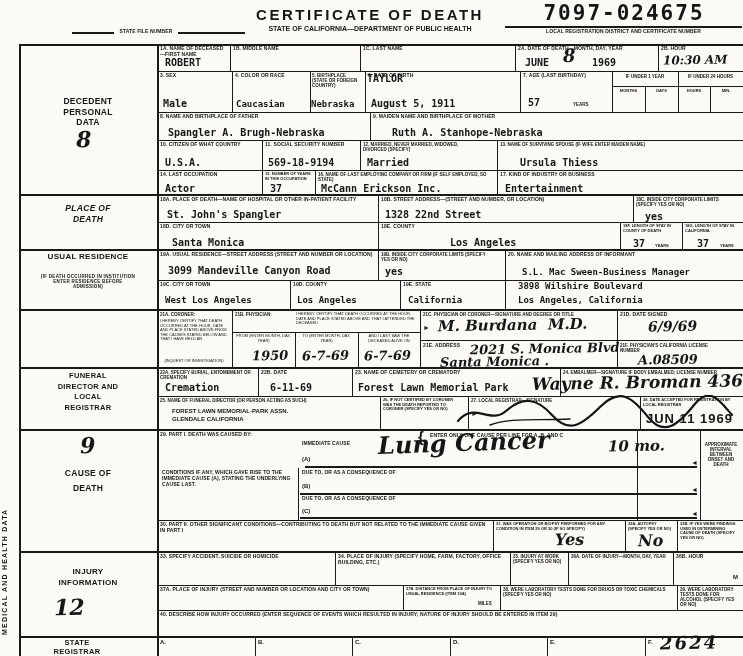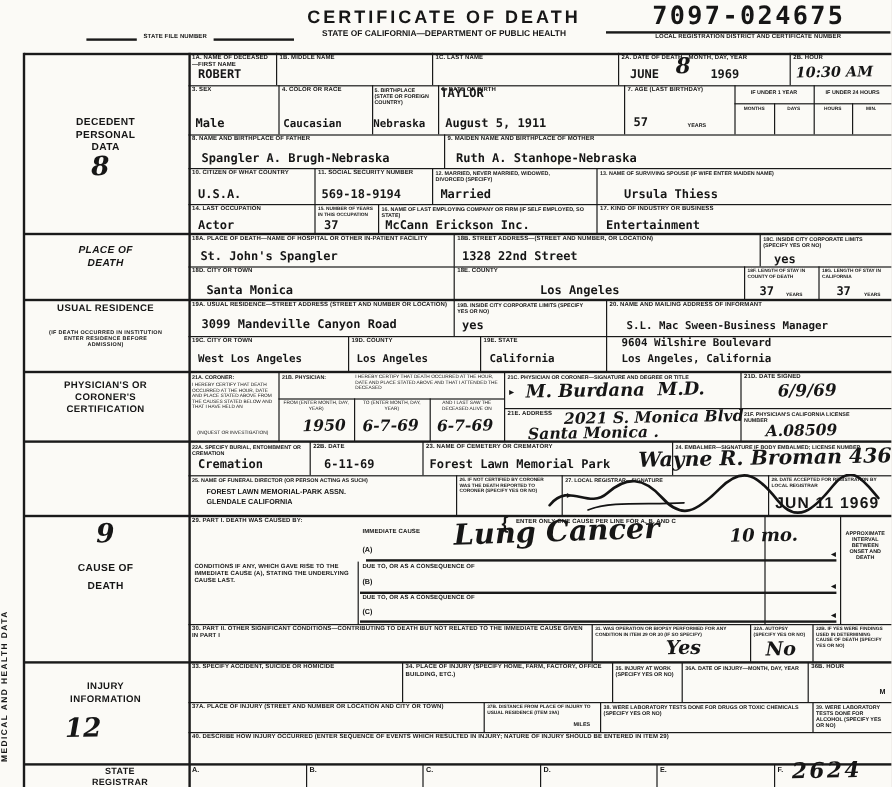--- a/index.html
+++ b/index.html
@@ -121,26 +121,26 @@
   <div class="t l ctr" style="left:114px;top:29px;width:64px;">STATE FILE NUMBER</div>
   <div class="t l ctr" style="left:505px;top:29px;width:237px;">LOCAL REGISTRATION DISTRICT AND CERTIFICATE NUMBER</div>
 
   <div class="t vert" style="left:1px;top:423px;height:212px;width:14px;">MEDICAL AND HEALTH DATA</div>
 
   <div class="t side" style="left:52px;top:96px;width:72px;font-size:8.5px;line-height:10.5px;">DECEDENT PERSONAL DATA</div>
   <div class="t hw hwbig" style="left:76px;top:128px;">8</div>
   <div class="t side" style="left:64px;top:203px;width:48px;font-size:8.5px;line-height:10.5px;font-style:italic;">PLACE OF DEATH</div>
   <div class="t side" style="left:46px;top:252px;width:84px;font-size:8px;line-height:9.5px;">USUAL RESIDENCE</div>
   <div class="t side l45" style="left:40px;top:274px;width:96px;">(IF DEATH OCCURRED IN INSTITUTION ENTER RESIDENCE BEFORE ADMISSION)</div>
-  <div class="t side" style="left:38px;top:316px;width:100px;font-size:8px;line-height:10px;">PHYSICIAN'S OR CORONER'S CERTIFICATION</div>
+  <div class="t side" style="left:50px;top:371px;width:76px;font-size:7.5px;line-height:10.5px;">FUNERAL DIRECTOR AND LOCAL REGISTRAR</div>
   <div class="t hw hwbig" style="left:80px;top:434px;">9</div>
   <div class="t side" style="left:62px;top:466px;width:52px;font-size:8.5px;line-height:15px;">CAUSE OF DEATH</div>
   <div class="t side" style="left:42px;top:566px;width:92px;font-size:8px;line-height:11px;">INJURY INFORMATION</div>
   <div class="t hw hwbig" style="left:54px;top:596px;">12</div>
-  <div class="t side" style="left:65px;top:639px;width:70px;font-size:7.5px;line-height:8.5px;">STATE REGISTRAR</div>
+  <div class="t side" style="left:42px;top:639px;width:70px;font-size:7.5px;line-height:8.5px;">STATE REGISTRAR</div>
 
   <div class="t l" style="left:160px;top:46px;width:68px;">1A. NAME OF DECEASED—FIRST NAME</div>
   <div class="t tw" style="left:165px;top:57px;">ROBERT</div>
   <div class="t l" style="left:233px;top:46px;width:120px;">1B. MIDDLE NAME</div>
   <div class="t l" style="left:363px;top:46px;width:148px;">1C. LAST NAME</div>
   <div class="t tw" style="left:367px;top:57px;margin-top:16px;">TAYLOR</div>
   <div class="t l" style="left:518px;top:46px;width:136px;">2A. DATE OF DEATH—MONTH, DAY, YEAR</div>
   <div class="t tw" style="left:525px;top:57px;">JUNE</div>
   <div class="t hw" style="left:563px;top:49px;font-size:18px;">8</div>
   <div class="t tw" style="left:592px;top:57px;">1969</div>
@@ -161,21 +161,21 @@
   <div class="t l45 ctr" style="left:612px;top:74px;width:66px;font-weight:700;">IF UNDER 1 YEAR</div>
   <div class="t l4 ctr" style="left:613px;top:89px;width:31px;font-weight:700;">MONTHS</div>
   <div class="t l4 ctr" style="left:646px;top:89px;width:31px;font-weight:700;">DAYS</div>
   <div class="t l45 ctr" style="left:678px;top:74px;width:65px;font-weight:700;">IF UNDER 24 HOURS</div>
   <div class="t l4 ctr" style="left:679px;top:89px;width:30px;font-weight:700;">HOURS</div>
   <div class="t l4 ctr" style="left:711px;top:89px;width:30px;font-weight:700;">MIN.</div>
 
   <div class="t l" style="left:160px;top:114px;width:200px;">8. NAME AND BIRTHPLACE OF FATHER</div>
   <div class="t tw" style="left:168px;top:127px;">Spangler A. Brugh-Nebraska</div>
   <div class="t l" style="left:373px;top:114px;width:220px;">9. MAIDEN NAME AND BIRTHPLACE OF MOTHER</div>
-  <div class="t tw" style="left:380px;top:127px;">Ruth A. Stanhope-Nebraska</div>
+  <div class="t tw" style="left:392px;top:127px;">Ruth A. Stanhope-Nebraska</div>
 
   <div class="t l" style="left:160px;top:142px;width:96px;">10. CITIZEN OF WHAT COUNTRY</div>
   <div class="t tw" style="left:165px;top:157px;">U.S.A.</div>
   <div class="t l" style="left:265px;top:142px;width:90px;">11. SOCIAL SECURITY NUMBER</div>
   <div class="t tw" style="left:268px;top:157px;">569-18-9194</div>
   <div class="t l45" style="left:363px;top:142px;width:110px;font-weight:700;text-transform:uppercase;">12. MARRIED, NEVER MARRIED, WIDOWED, DIVORCED (SPECIFY)</div>
   <div class="t tw" style="left:367px;top:157px;">Married</div>
   <div class="t l45" style="left:500px;top:142px;width:238px;font-weight:700;text-transform:uppercase;">13. NAME OF SURVIVING SPOUSE (IF WIFE ENTER MAIDEN NAME)</div>
   <div class="t tw" style="left:520px;top:157px;">Ursula Thiess</div>
 
@@ -205,21 +205,21 @@
   <div class="t l4" style="left:685px;top:224px;width:55px;font-weight:700;text-transform:uppercase;">18G. LENGTH OF STAY IN CALIFORNIA</div>
   <div class="t tw" style="left:697px;top:238px;">37</div>
   <div class="t l4" style="left:720px;top:244px;font-weight:700;">YEARS</div>
 
   <div class="t l" style="left:160px;top:252px;width:214px;">19A. USUAL RESIDENCE—STREET ADDRESS (STREET AND NUMBER OR LOCATION)</div>
   <div class="t tw" style="left:168px;top:265px;">3099 Mandeville Canyon Road</div>
   <div class="t l45" style="left:381px;top:252px;width:110px;font-weight:700;text-transform:uppercase;">19B. INSIDE CITY CORPORATE LIMITS (SPECIFY YES OR NO)</div>
   <div class="t tw" style="left:385px;top:266px;">yes</div>
   <div class="t l" style="left:508px;top:252px;width:228px;">20. NAME AND MAILING ADDRESS OF INFORMANT</div>
   <div class="t tw tw9" style="left:522px;top:267px;">S.L. Mac Sween-Business Manager</div>
-  <div class="t tw tw9" style="left:518px;top:281px;">9604 Wilshire Boulevard</div>
+  <div class="t tw tw9" style="left:518px;top:281px;">3898 Wilshire Boulevard</div>
   <div class="t tw tw9" style="left:518px;top:295px;">Los Angeles, California</div>
 
   <div class="t l" style="left:160px;top:282px;width:110px;">19C. CITY OR TOWN</div>
   <div class="t tw tw9" style="left:165px;top:295px;">West Los Angeles</div>
   <div class="t l" style="left:293px;top:282px;width:90px;">19D. COUNTY</div>
   <div class="t tw tw9" style="left:297px;top:295px;">Los Angeles</div>
   <div class="t l" style="left:403px;top:282px;width:90px;">19E. STATE</div>
   <div class="t tw tw9" style="left:408px;top:295px;">California</div>
 
   <div class="t l45" style="left:160px;top:312px;width:68px;font-weight:700;">21A. CORONER:</div>

